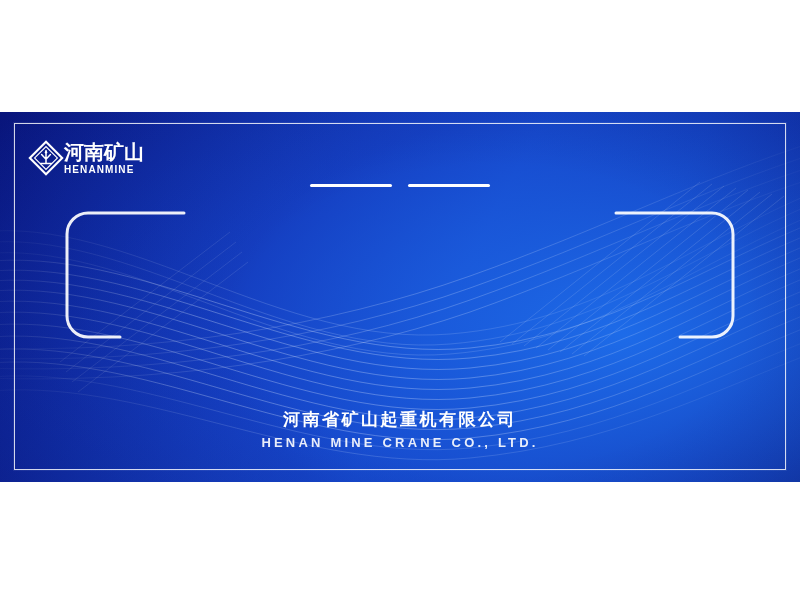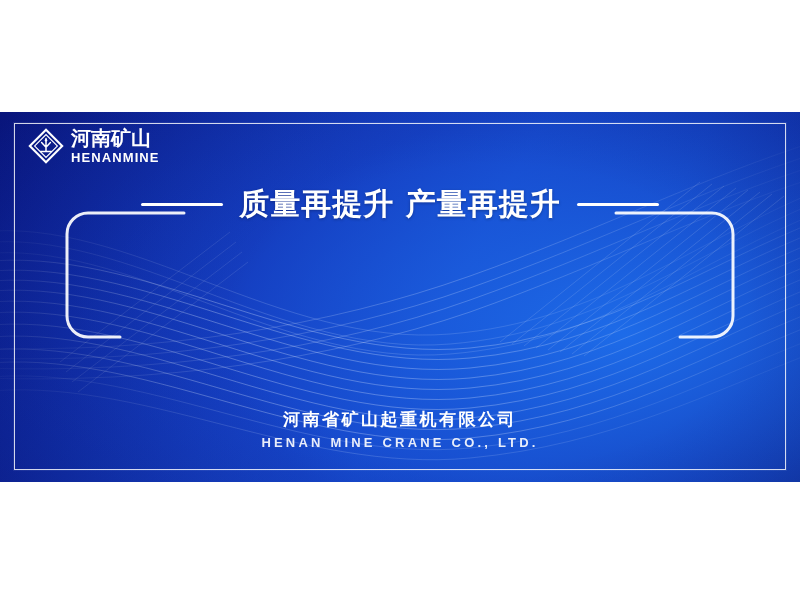--- a/index.html
+++ b/index.html
@@ -60,24 +60,23 @@
     bottom: 12px;
     border: 1px solid rgba(255,255,255,0.82);
     box-shadow: 0 0 0 1px rgba(255,255,255,0.07);
     pointer-events: none;
   }
 
   
   .logo {
     position: absolute;
     left: 28px;
-    top: 16px;
+    top: 28px;
     display: flex;
     align-items: center;
-    gap: 7px;
   }
   .logo-mark {
     width: 36px;
     height: 36px;
     position: relative;
     flex: 0 0 auto;
   }
   .logo-mark svg { display:block; }
   .logo-wordmark {
     display: flex;
@@ -88,21 +87,21 @@
   .logo-cn {
     font-family: "DejaVu Sans", "Liberation Sans", sans-serif;
     font-size: 20px;
     font-weight: 700;
     color: #ffffff;
     letter-spacing: 0px;
     white-space: nowrap;
   }
   .logo-en {
     font-family: "Liberation Sans", sans-serif;
-    font-size: 13px;
+    font-size: 10px;
     font-weight: 700;
     color: #ffffff;
     letter-spacing: 1.1px;
     margin-top: 3px;
     white-space: nowrap;
   }
 
   
   .headline-block {
     position: absolute;
@@ -290,21 +289,20 @@
 
       <div class="bracket">
         <svg viewBox="0 0 672 130" preserveAspectRatio="none" xmlns="http://www.w3.org/2000/svg">
           <path d="M120,3 L24,3 A21,21 0 0 0 3,24 L3,106 A21,21 0 0 0 24,127 L56,127" fill="none" stroke="#ffffff" stroke-opacity="0.92" stroke-width="3" stroke-linecap="round"></path>
           <path d="M552,3 L648,3 A21,21 0 0 1 669,24 L669,106 A21,21 0 0 1 648,127 L616,127" fill="none" stroke="#ffffff" stroke-opacity="0.92" stroke-width="3" stroke-linecap="round"></path>
         </svg>
       </div>
 
       <div class="subtitle-row">
         <span class="rule"></span>
-        <span class="subtitle">质量再提升  产量再提升</span>
         <span class="rule"></span>
       </div>
 
     </div>
 
     <div class="footer">
       <div class="footer-cn">河南省矿山起重机有限公司</div>
       <div class="footer-en">HENAN MINE CRANE CO., LTD.</div>
     </div>
 

